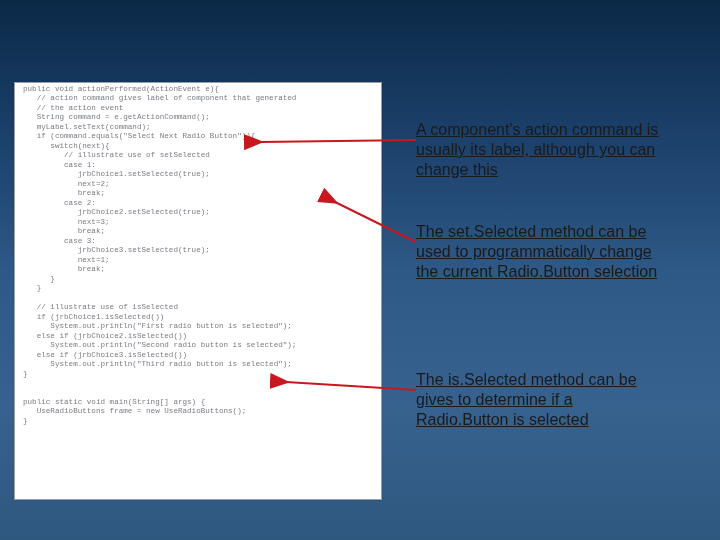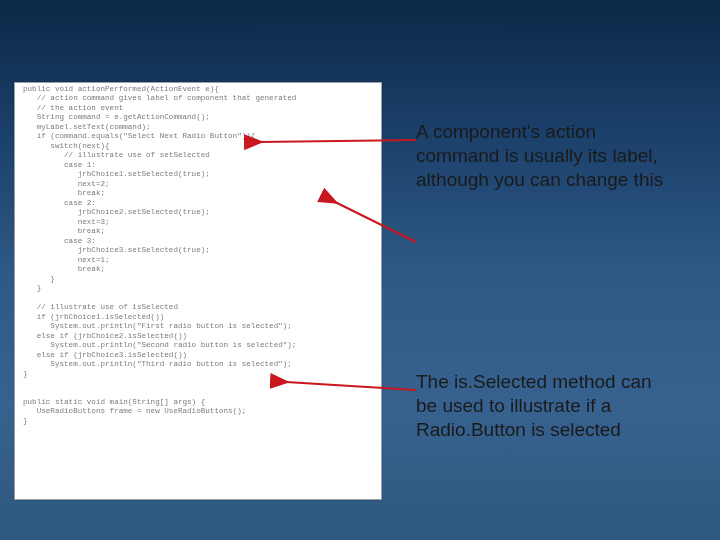--- a/index.html
+++ b/index.html
@@ -29,25 +29,26 @@
   .codebox pre {
     margin: 2px 2px 2px 8px;
     font-family: Liberation Mono, monospace;
     font-size: 7.6px;
     line-height: 1.25;
     color: #787c82;
     white-space: pre;
   }
   .callout {
     position: absolute;
-    font-size: 19px;
+    font-size: 16px;
     line-height: 1.25;
     color: #1a1a1a;
     font-family: "Comic Sans MS", "Trebuchet MS", Arial, sans-serif;
     width: 250px;
+    text-decoration: underline;
   }
   .callout1 { left: 416px; top: 120px; }
   .callout2 { left: 416px; top: 222px; }
   .callout3 { left: 416px; top: 370px; }
   svg.arrows {
     position: absolute;
     left: 0;
     top: 0;
     pointer-events: none;
   }
@@ -90,21 +91,22 @@
       System.out.println("Third radio button is selected");
 }
 
 
 public static void main(String[] args) {
    UseRadioButtons frame = new UseRadioButtons();
 }</pre>
   </div>
 
   <div class="callout callout1">A component's action command is usually its label, although you can change this</div>
-  <div class="callout callout3">The is.Selected method can be used to illustrate if a Radio.Button is selected</div>
+  <div class="callout callout2">The set.Selected method can be used to programmatically change the current Radio.Button selection</div>
+  <div class="callout callout3">The is.Selected method can be gives to determine if a Radio.Button is selected</div>
 
   <svg class="arrows" width="720" height="540">
     <defs>
       <marker id="ah" markerWidth="10" markerHeight="8" refX="2" refY="4" orient="auto">
         <path d="M10,0 L0,4 L10,8 Z" fill="#c8171e"></path>
       </marker>
     </defs>
 
     <line x1="416" y1="140" x2="260" y2="142" stroke="#c8171e" stroke-width="2" marker-end="url(#ah)"></line>
 

